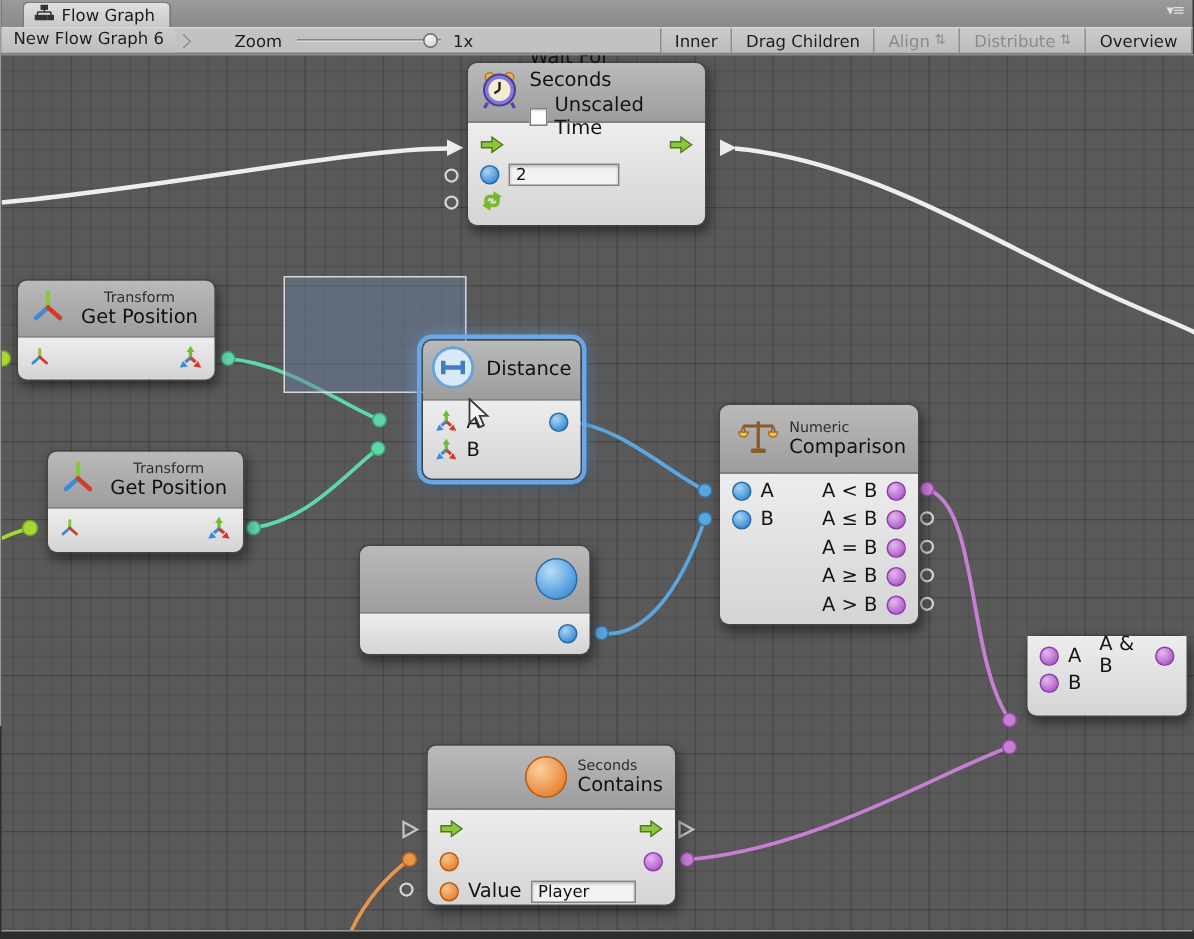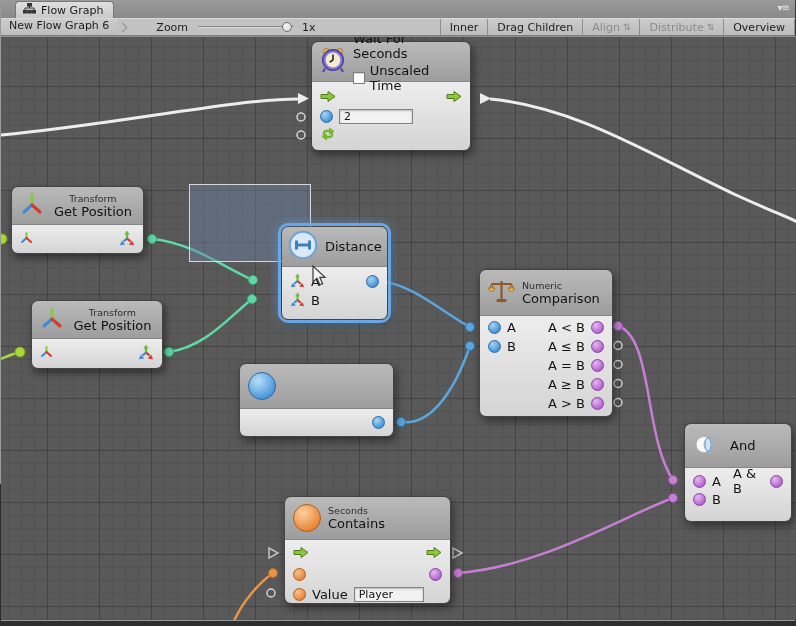--- a/index.html
+++ b/index.html
@@ -37,21 +37,21 @@
       linear-gradient(90deg, rgba(0,0,0,0.07) 1px, transparent 1px);
     background-size:52px 52px, 52px 52px, 13px 13px, 13px 13px;
     background-position:-6px -3px; border-top:1px solid #8e8e8e; }
   .bottom-strip { height:6px; background:#2d2d2d; border-top:1px solid #9a9a9a; flex:none; }
 
   .wires { position:absolute; left:0; top:0; pointer-events:none; }
 
   
   .node { position:absolute; border-radius:7px; box-shadow:2px 4px 8px rgba(0,0,0,0.45); border:1px solid rgba(40,40,40,0.4); font-size:12.5px; color:#141414; }
   .node.selected { box-shadow:0 0 0 3px rgba(108,170,235,0.95), 0 0 14px rgba(108,170,235,0.8), 2px 4px 8px rgba(0,0,0,0.45); }
-  .nhead { background:linear-gradient(#bababa,#9d9d9d); border-radius:6px 6px 0 0; border-bottom:1px solid #858585; display:flex; align-items:center; gap:7px; padding:0 8px; }
+  .nhead { background:linear-gradient(#bababa,#9d9d9d); border-radius:6px 6px 0 0; border-bottom:1px solid #858585; display:flex; align-items:center; gap:7px; padding:0 8px;justify-content:flex-end; }
   .nbody { background:linear-gradient(#ededed,#d4d4d4); border-radius:0 0 6px 6px; }
   .ncat { font-size:9.5px; color:#2e2e2e; }
   .ntitle { font-size:13px; color:#111; }
   .prow { display:flex; align-items:center; gap:6px; padding:0 8px; }
   .spacer { flex:1; }
   .port { width:13px; height:13px; border-radius:50%; flex:none; }
   .port.blue   { background:radial-gradient(circle at 35% 30%, #a8d4f2, #3f90d8 75%); border:1px solid #2a6aa6; }
   .port.purple { background:radial-gradient(circle at 35% 30%, #e6b8ee, #b060cc 75%); border:1px solid #8b3fa8; }
   .port.orange { background:radial-gradient(circle at 35% 30%, #f8c38c, #e8843a 75%); border:1px solid #b55e12; }
   .sphere { width:28px; height:28px; border-radius:50%; flex:none; }
@@ -396,30 +396,20 @@
         </div>
         <div class="prow" style="height:19px;">
           <span class="spacer"></span>
           <span class="plabel">A &gt; B</span>
           <span class="port purple"></span>
         </div>
       </div>
     </div>
 
     <div class="node" style="left:683px; top:386px; width:108px;">
-      <div class="nhead" style="height:44px;">
-        <span>
-          <svg width="30" height="19" viewBox="0 0 30 19">
-              <circle cx="11" cy="9.5" r="8" fill="#fafafa" stroke="#b0b0b0"></circle>
-              <circle cx="19" cy="9.5" r="8" fill="none" stroke="#b0b0b0"></circle>
-              <ellipse cx="15" cy="9.5" rx="3" ry="6.6" fill="#cfe6f7" stroke="#5b9bd5"></ellipse>
-            </svg>
-        </span>
-        <div class="ntitle">And</div>
-      </div>
       <div class="nbody" style="height:53px; padding-top:4px;">
         <div class="prow" style="height:18px;">
           <span class="port purple"></span>
           <span class="plabel">A</span>
           <span class="spacer"></span>
           <span class="plabel">A &amp; B</span>
           <span class="port purple"></span>
         </div>
         <div class="prow" style="height:18px;">
           <span class="port purple"></span>

